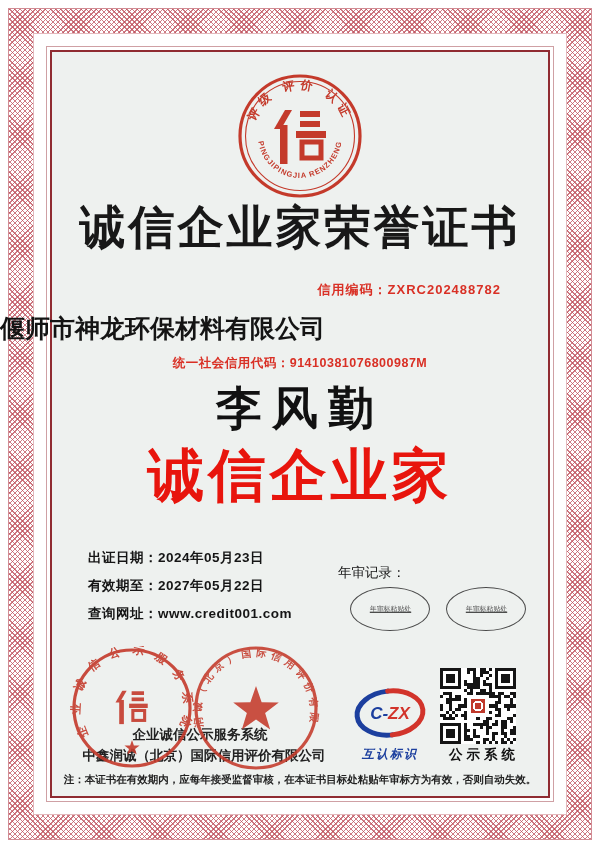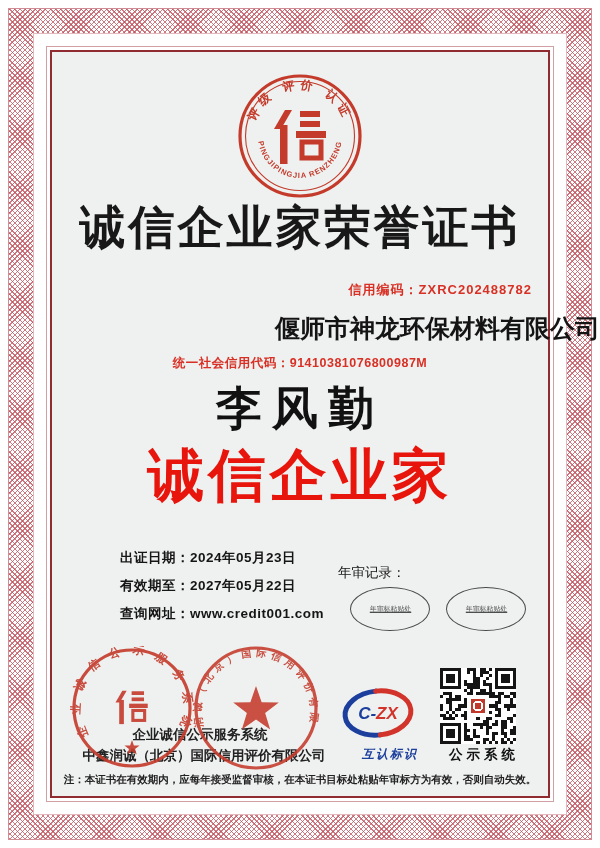--- a/index.html
+++ b/index.html
@@ -13,43 +13,43 @@
       repeating-linear-gradient(45deg, rgba(190,78,90,.75) 0 1px, transparent 1px 3.6px),
       repeating-linear-gradient(-45deg, rgba(190,78,90,.75) 0 1px, transparent 1px 3.6px);}
   .band-cover{position:absolute;inset:33px;background:#fff;border:1px solid #e3b9bd;}
   .frame-outer{position:absolute;inset:46px;border:1px solid #cfa0a4;}
   .frame-inner{position:absolute;inset:50px;border:2px solid var(--frame-red,#8f2b31);background:#eef1ef;}
 
   .seal-top{left:50%;top:72px;transform:translateX(-50%);width:128px;height:128px;}
 
   .title{top:197px;left:0;right:0;text-align:center;font-size:46px;font-weight:900;color:#181818;letter-spacing:3px;}
   .subtitle{top:251px;left:0;right:0;text-align:center;font-size:14.5px;font-weight:700;color:#1d1d1d;letter-spacing:1.6px;}
-  .credit-line{top:281px;right:68px;font-size:13px;font-weight:700;color:var(--code-red,#d93025);letter-spacing:1px;text-align:right;}
-  .company{top:312px;left:0;right:0;text-align:right;font-size:25px;font-weight:900;color:#141414;}
+  .credit-line{top:281px;right:99px;font-size:13px;font-weight:700;color:var(--code-red,#d93025);letter-spacing:1px;text-align:right;}
+  .company{top:312px;left:0;right:0;text-align:left;font-size:25px;font-weight:900;color:#141414;}
   .uscc{top:348px;left:0;right:0;text-align:center;font-size:12.5px;font-weight:700;color:var(--code-red,#d93025);letter-spacing:.5px;margin-top:7px;}
   .name{top:378px;left:0;right:0;text-align:center;font-size:46px;font-weight:900;color:#111;letter-spacing:10px;}
   .award{top:438px;left:0;right:0;text-align:center;font-size:57px;font-weight:700;color:var(--award-red,#e8150d);
          font-family:"DejaVu Serif",serif;letter-spacing:4px;}
 
   .details{left:88px;top:549px;}
-  .detail-row{margin-bottom:10px;font-size:13.5px;font-weight:700;color:#151515;letter-spacing:.5px;white-space:nowrap;margin-left:32px;}
+  .detail-row{margin-bottom:10px;font-size:13.5px;font-weight:700;color:#151515;letter-spacing:.5px;white-space:nowrap;}
 
   .annual-label{left:338px;top:564px;font-size:13.5px;font-weight:400;color:#151515;}
   .sticker{width:78px;height:42px;border:1.5px solid #4a4a4a;border-radius:50%;
            display:flex;align-items:center;justify-content:center;background:transparent;text-decoration:underline;}
   .sticker span{font-size:7.5px;color:#555;white-space:nowrap;transform:scale(.92);}
   .sticker-1{left:350px;top:587px;}
   .sticker-2{left:446px;top:587px;}
 
   .org1{left:55px;top:726px;width:290px;text-align:center;font-size:13.5px;font-weight:800;color:#222;z-index:2;}
   .org2{left:20px;top:747px;width:368px;text-align:center;font-size:13.5px;font-weight:800;color:#222;z-index:2;}
   .stamp-a{left:70px;top:646px;width:124px;height:124px;opacity:.9;z-index:3;}
   .stamp-b{left:192px;top:644px;width:128px;height:128px;opacity:.88;z-index:3;}
 
-  .czx{left:340px;top:686px;width:76px;height:54px;}
+  .czx{left:352px;top:686px;width:76px;height:54px;}
   .mutual-label{left:346px;top:746px;width:88px;text-align:center;font-size:12px;font-weight:800;
                 color:var(--logo-blue,#1c3f9e);letter-spacing:2px;font-style:italic;}
   .qr{left:440px;top:668px;width:76px;height:76px;}
   .qr-label{left:438px;top:746px;width:92px;text-align:center;font-size:13.5px;font-weight:800;color:#111;letter-spacing:4px;}
 
   .note{left:58px;right:58px;top:773px;text-align:center;font-size:10.5px;font-weight:700;color:#222;white-space:nowrap;}
 </style>
 </head>
 <body>
 

